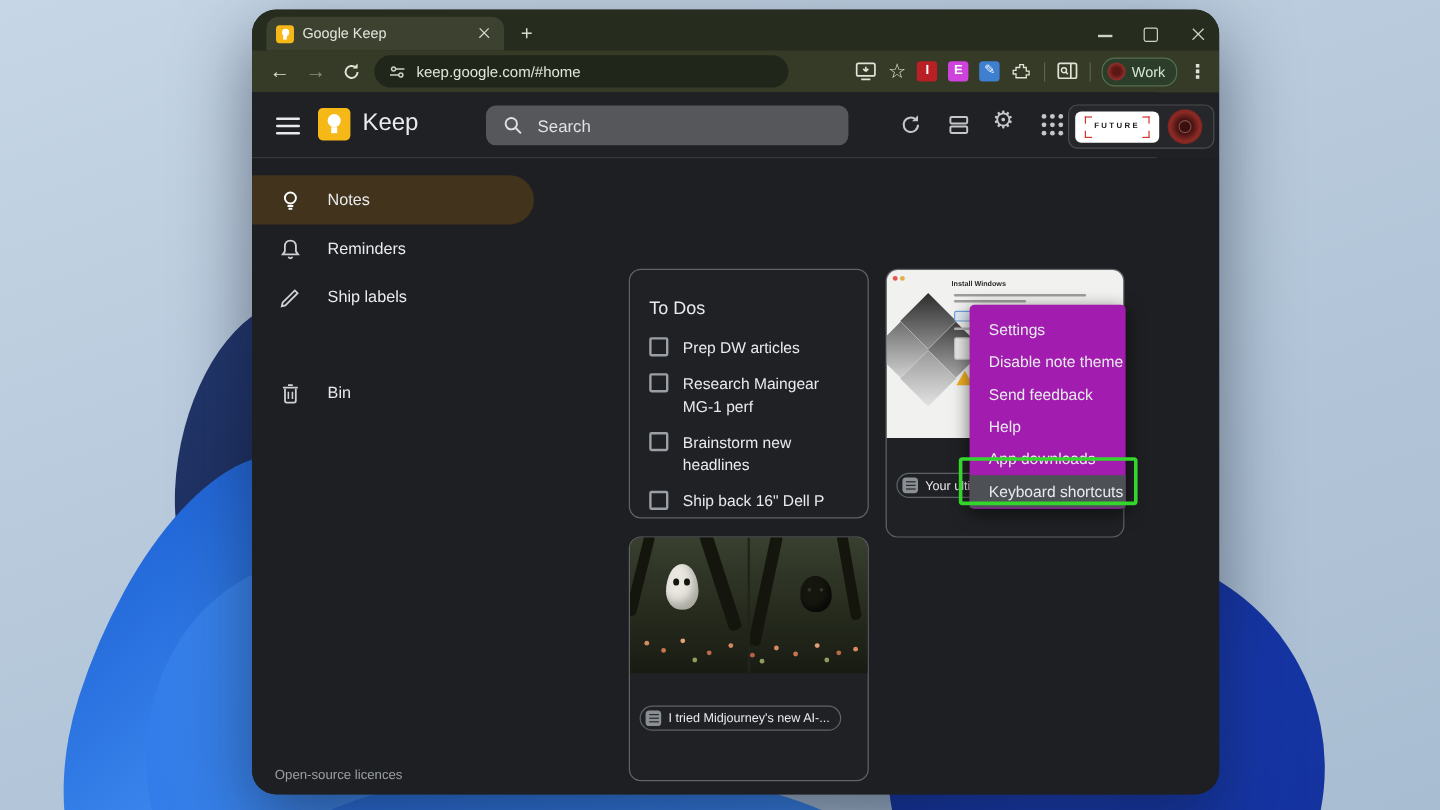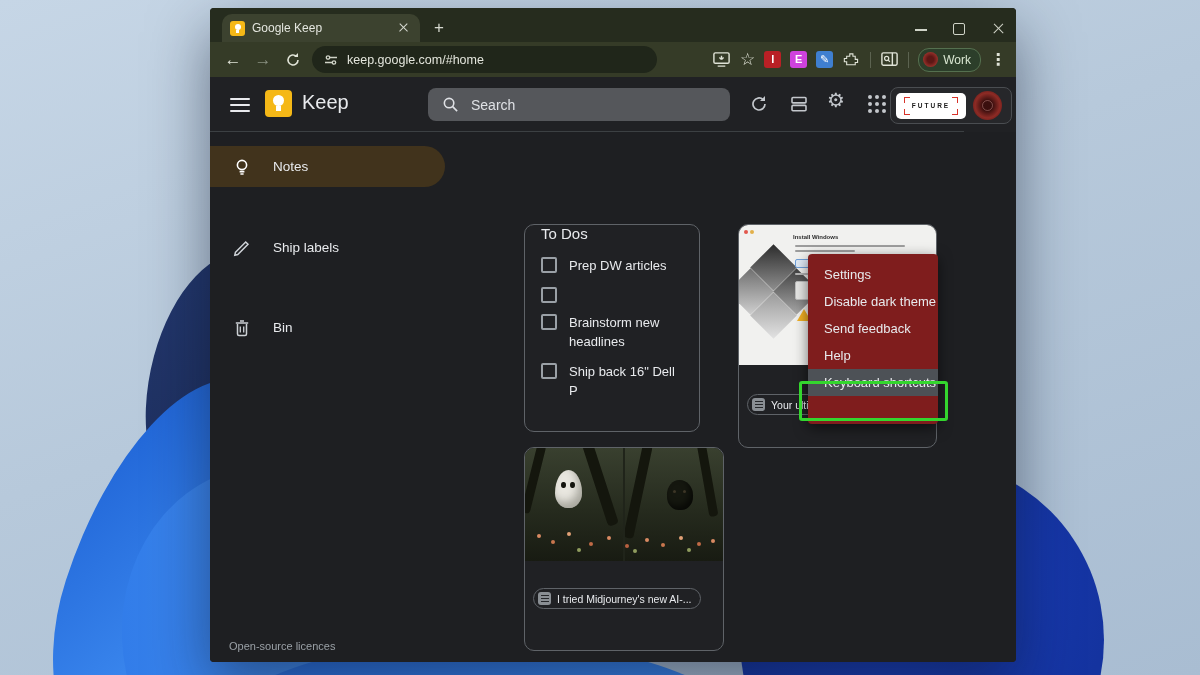--- a/index.html
+++ b/index.html
@@ -7,21 +7,21 @@
   .abs{position:absolute;}
   
   #wallpaper{width:1200px;height:675px;background:linear-gradient(160deg,#c6d6e6 0%,#b7c9db 45%,#a9bdd2 100%);overflow:hidden;}
   .blob{position:absolute;}
   #wp-navy{left:150px;top:250px;width:140px;height:260px;background:linear-gradient(135deg,#23386f,#1c2c58);border-radius:50% 50% 45% 55%;transform:rotate(15deg);}
   #wp-petal1{left:70px;top:370px;width:220px;height:430px;background:linear-gradient(120deg,#1b5ed2,#3f8df2 70%);border-radius:54% 46% 40% 60%/60% 40% 55% 45%;transform:rotate(18deg);}
   #wp-petal2{left:120px;top:470px;width:260px;height:320px;background:linear-gradient(100deg,#2f7ae8,#4e97f5);border-radius:60% 40% 50% 50%/55% 60% 40% 45%;transform:rotate(-12deg);}
   #wp-bloom-bottom{left:200px;top:640px;width:560px;height:220px;background:linear-gradient(90deg,#2a70e2,#3d8af0);border-radius:50% 50% 0 0;}
   #wp-circle-right{left:740px;top:458px;width:364px;height:364px;background:radial-gradient(circle at 40% 35%,#1c42c4,#14339f 70%);border-radius:50%;}
   
-  #window{left:210px;top:8px;width:806px;height:654px;border-radius:4px;overflow:hidden;background:#202124;box-shadow:0 24px 60px rgba(10,20,40,.5);}
+  #window{left:210px;top:8px;width:806px;height:654px;border-radius:20px;overflow:hidden;background:#202124;box-shadow:0 24px 60px rgba(10,20,40,.5);}
   
   #tabstrip{left:0;top:0;width:806px;height:34px;background:#262c1e;}
   #tab{left:12px;top:6px;width:198px;height:28px;background:#3c422f;border-radius:10px 10px 0 0;display:flex;align-items:center;padding:0 8px;box-sizing:border-box;color:#e4e6df;font-size:12px;gap:7px;}
   #tab .title{flex:1;white-space:nowrap;overflow:hidden;}
   .keep-favicon{width:15px;height:15px;background:#f5b817;border-radius:3px;position:relative;flex:none;}
   .keep-favicon::after{content:"";position:absolute;left:4.5px;top:3px;width:6px;height:6px;border-radius:50%;background:#fff;}
   .keep-favicon::before{content:"";position:absolute;left:6px;top:9px;width:3px;height:3px;background:#fff;}
   .tab-close{width:16px;height:16px;position:relative;flex:none;cursor:pointer;}
   .xline{position:absolute;left:2px;top:7px;width:11px;height:1.4px;background:#d6d9d0;}
   .xline.a{transform:rotate(45deg);} .xline.b{transform:rotate(-45deg);}
@@ -43,21 +43,21 @@
   #work-chip .lbl{color:#d9e7d2;font-size:12px;}
   svg.ic{display:block;}
   
   #kheader{left:0;top:69px;width:754px;height:54px;background:#202124;border-bottom:1px solid #3c4043;}
   #hamburger{left:20px;top:17px;width:20px;height:20px;}
   #hamburger span{display:block;height:2px;background:#e8eaed;margin:4px 0;border-radius:1px;}
   .keep-logo{left:55px;top:13px;width:27px;height:27px;background:#f5b817;border-radius:4px;}
   .keep-logo::after{content:"";position:absolute;left:8px;top:5px;width:11px;height:11px;border-radius:50%;background:#fff;}
   .keep-logo::before{content:"";position:absolute;left:11px;top:16px;width:5px;height:5px;background:#fff;}
   #keep-name{left:92px;top:14px;font-size:20px;color:#e8eaed;}
-  #ksearch{left:218px;top:11px;width:302px;height:33px;background:#55575b;border-radius:8px;display:flex;align-items:center;gap:12px;padding:0 14px;box-sizing:border-box;}
+  #ksearch{left:195px;top:11px;width:302px;height:33px;background:#55575b;border-radius:8px;display:flex;align-items:center;gap:12px;padding:0 14px;box-sizing:border-box;}
   #ksearch .ph{color:#dfe1e5;font-size:14px;}
   .hdr-ic{top:17px;width:20px;height:20px;color:#c3c7cc;}
   #grid-ic{top:18px;width:18px;height:18px;}
   .grid-dots{width:4px;height:4px;background:#c3c7cc;border-radius:50%;box-shadow:7px 0 0 #c3c7cc,14px 0 0 #c3c7cc,0 7px 0 #c3c7cc,7px 7px 0 #c3c7cc,14px 7px 0 #c3c7cc,0 14px 0 #c3c7cc,7px 14px 0 #c3c7cc,14px 14px 0 #c3c7cc;}
   #profile-box{left:680px;top:10px;width:122px;height:37px;border:1px solid #4a4d51;border-radius:8px;display:flex;align-items:center;gap:7px;padding:0 5px;box-sizing:border-box;background:#26272a;}
   #future-pill{width:70px;height:26px;background:#fff;border-radius:5px;position:relative;display:flex;align-items:center;justify-content:center;}
   #future-pill .txt{font-size:6.5px;letter-spacing:2px;color:#1a1a1a;font-weight:bold;}
   .fcorn{position:absolute;width:5px;height:5px;}
   .fc-tl{left:8px;top:4px;border-left:1.5px solid #d8332a;border-top:1.5px solid #d8332a;}
   .fc-tr{right:8px;top:4px;border-right:1.5px solid #d8332a;border-top:1.5px solid #d8332a;}
@@ -69,21 +69,21 @@
   #appbody{left:0;top:124px;width:806px;height:530px;background:#1e1f22;}
   .side-item{left:0;width:235px;height:41px;display:flex;align-items:center;gap:21px;padding-left:22px;box-sizing:border-box;color:#e8eaed;font-size:13.5px;font-weight:500;}
   .side-item.active{background:#41331c;border-radius:0 24px 24px 0;}
   .side-ic{width:20px;height:20px;color:#cdd1d6;flex:none;}
   #oss-link{left:19px;top:508px;color:#9aa0a6;font-size:11px;}
   
   #takenote{left:273px;top:28px;width:495px;height:38px;border:1px solid #5f6368;border-radius:8px;background:#202124;box-shadow:0 1px 4px rgba(0,0,0,.4);display:flex;align-items:center;padding:0 16px;box-sizing:border-box;}
   #takenote .ph{color:#9aa0a6;font-size:14px;flex:1;}
   
   .card{border:1px solid #5f6368;border-radius:10px;background:#202124;box-sizing:border-box;}
-  #card-todo{left:314px;top:92px;width:176px;height:208px;padding:0 16px;}
+  #card-todo{left:314px;top:92px;width:200px;height:208px;padding:24px 16px;}
   #card-todo .ctitle{color:#e8eaed;font-size:15px;margin-bottom:14px;}
   .chk-row{display:flex;gap:12px;margin-bottom:10px;align-items:flex-start;}
   .chk{width:12px;height:12px;border:2px solid #9aa0a6;border-radius:2px;flex:none;margin-top:1px;}
   .chk-txt{color:#e8eaed;font-size:13px;line-height:1.5;}
   #card-dual{left:528px;top:92px;width:199px;height:224px;}
   #card-ghost{left:314px;top:315px;width:200px;height:204px;}
   .chip{position:absolute;height:21px;border:1px solid #5f6368;border-radius:11px;display:flex;align-items:center;gap:6px;padding:0 9px 0 4px;box-sizing:border-box;}
   .chip .doc-ic{width:13px;height:13px;border-radius:3px;background:#8a8f94;position:relative;flex:none;}
   .chip .doc-ic::after{content:"";position:absolute;left:2.5px;top:3px;width:8px;height:1.4px;background:#26282b;box-shadow:0 3px 0 #26282b,0 6px 0 #26282b;}
   .chip .ctext{color:#e8eaed;font-size:10.5px;white-space:nowrap;}
@@ -107,21 +107,21 @@
   #ghostimg{left:0;top:0;width:198px;height:113px;border-radius:9px 9px 0 0;overflow:hidden;background:linear-gradient(180deg,#39402f 0%,#262b1e 55%,#181b12 100%);}
   .trunk{position:absolute;background:#14160d;border-radius:4px;}
   .ghost{position:absolute;left:30px;top:22px;width:27px;height:38px;background:#e9e7e0;border-radius:50% 50% 46% 46%/60% 60% 40% 40%;box-shadow:inset -4px -6px 8px rgba(90,90,80,.45);}
   .ghost::before{content:"";position:absolute;left:6px;top:12px;width:4.5px;height:6px;border-radius:50%;background:#15150f;box-shadow:9px 0 0 #15150f;}
   .creature{position:absolute;left:142px;top:32px;width:26px;height:30px;background:#15170f;border-radius:48% 52% 45% 45%;box-shadow:inset -3px -4px 6px rgba(0,0,0,.6);}
   .creature::before{content:"";position:absolute;left:6px;top:10px;width:3px;height:3px;border-radius:50%;background:#3c3526;box-shadow:10px 0 0 #3c3526;}
   .flowers{position:absolute;left:12px;top:86px;width:4px;height:4px;border-radius:50%;background:#d98a62;
     box-shadow:14px 6px 0 #c9764e,30px -2px 0 #e2a177,52px 8px 0 #c06a46,70px 2px 0 #d98a62,88px 10px 0 #b86040,108px 4px 0 #d98a62,124px 9px 0 #c9764e,142px 2px 0 #e2a177,160px 8px 0 #c06a46,174px 5px 0 #d98a62,40px 14px 0 #8f9c5e,96px 15px 0 #8f9c5e,150px 14px 0 #8f9c5e;}
   .gseam{position:absolute;left:98px;top:0;width:2px;height:113px;background:#20241a;}
   
-  #menu{left:598px;top:122px;width:130px;height:170px;background:#7f1d1d;border-radius:4px;box-shadow:0 4px 14px rgba(0,0,0,.55);padding-top:7px;box-sizing:border-box;z-index:30;}
+  #menu{left:598px;top:122px;width:130px;height:170px;background:#a21caf;border-radius:4px;box-shadow:0 4px 14px rgba(0,0,0,.55);padding-top:7px;box-sizing:border-box;z-index:30;}
   .menu-item{height:27px;line-height:27px;padding-left:16px;color:#e8eaed;font-size:13px;white-space:nowrap;}
   .menu-item.hl{background:#4d5156;}
   #greenbox{left:589px;top:249px;width:149px;height:40px;border:3px solid #34d62e;border-radius:3px;z-index:40;box-sizing:border-box;}
 </style>
 </head>
 <body>
 
 <div id="wallpaper">
   <div class="blob" id="wp-navy"></div>
   <div class="blob" id="wp-petal1"></div>
@@ -239,20 +239,27 @@
   <div class="abs" id="appbody">
 
     <div class="abs side-item active" style="top:14px">
       <svg class="side-ic" viewBox="0 0 20 20">
           <circle cx="10" cy="8" r="4.6" fill="none" stroke="#ffffff" stroke-width="1.6"></circle>
           <line x1="7.6" y1="14.6" x2="12.4" y2="14.6" stroke="#fff" stroke-width="1.6"></line>
           <line x1="8.4" y1="17" x2="11.6" y2="17" stroke="#fff" stroke-width="1.6"></line>
         </svg>
       <span>Notes</span>
     </div>
+    <div class="abs side-item" style="top:55px">
+      <svg class="side-ic" viewBox="0 0 20 20">
+          <path d="M10 2.5c-2.8 0-4.6 2-4.6 4.8v4.2L3.6 14h12.8l-1.8-2.5V7.3c0-2.8-1.8-4.8-4.6-4.8z" fill="none" stroke="#cdd1d6" stroke-width="1.5"></path>
+          <path d="M8.3 16a1.8 1.8 0 0 0 3.4 0" fill="none" stroke="#cdd1d6" stroke-width="1.5"></path>
+        </svg>
+      <span>Reminders</span>
+    </div>
     <div class="abs side-item" style="top:95px">
       <svg class="side-ic" viewBox="0 0 20 20">
           <path d="M3.5 14.2L13.7 4l2.3 2.3L5.8 16.5l-3 .7z" fill="none" stroke="#cdd1d6" stroke-width="1.5"></path>
         </svg>
       <span>Ship labels</span>
     </div>
     <div class="abs side-item" style="top:175px">
       <svg class="side-ic" viewBox="0 0 20 20">
           <path d="M5.5 6v10a1.5 1.5 0 0 0 1.5 1.5h6A1.5 1.5 0 0 0 14.5 16V6" fill="none" stroke="#cdd1d6" stroke-width="1.5"></path>
           <line x1="3.8" y1="5" x2="16.2" y2="5" stroke="#cdd1d6" stroke-width="1.5"></line>
@@ -266,20 +273,21 @@
 
 
     <div class="abs card" id="card-todo">
       <div class="ctitle">To Dos</div>
       <div class="chk-row">
           <span class="chk"></span>
           <span class="chk-txt">Prep DW articles</span>
         </div>
       <div class="chk-row">
           <span class="chk"></span>
+          <span class="chk-txt">Research Maingear MG-1 perf</span>
         </div>
       <div class="chk-row">
           <span class="chk"></span>
           <span class="chk-txt">Brainstorm new headlines</span>
         </div>
       <div class="chk-row">
           <span class="chk"></span>
           <span class="chk-txt">Ship back 16" Dell P</span>
         </div>
     </div>
@@ -332,21 +340,22 @@
         <div class="flowers"></div>
       </div>
       <div class="chip" style="left:8px;top:140px;width:168px">
         <span class="doc-ic"></span>
         <span class="ctext">I tried Midjourney's new AI-...</span>
       </div>
     </div>
 
     <div class="abs" id="menu">
       <div class="menu-item">Settings</div>
-      <div class="menu-item">Disable dark theme</div>
+      <div class="menu-item">Disable note theme</div>
       <div class="menu-item">Send feedback</div>
       <div class="menu-item">Help</div>
+      <div class="menu-item">App downloads</div>
       <div class="menu-item hl">Keyboard shortcuts</div>
     </div>
     <div class="abs" id="greenbox"></div>
 
   </div>
 </div>
 
 </body></html>

